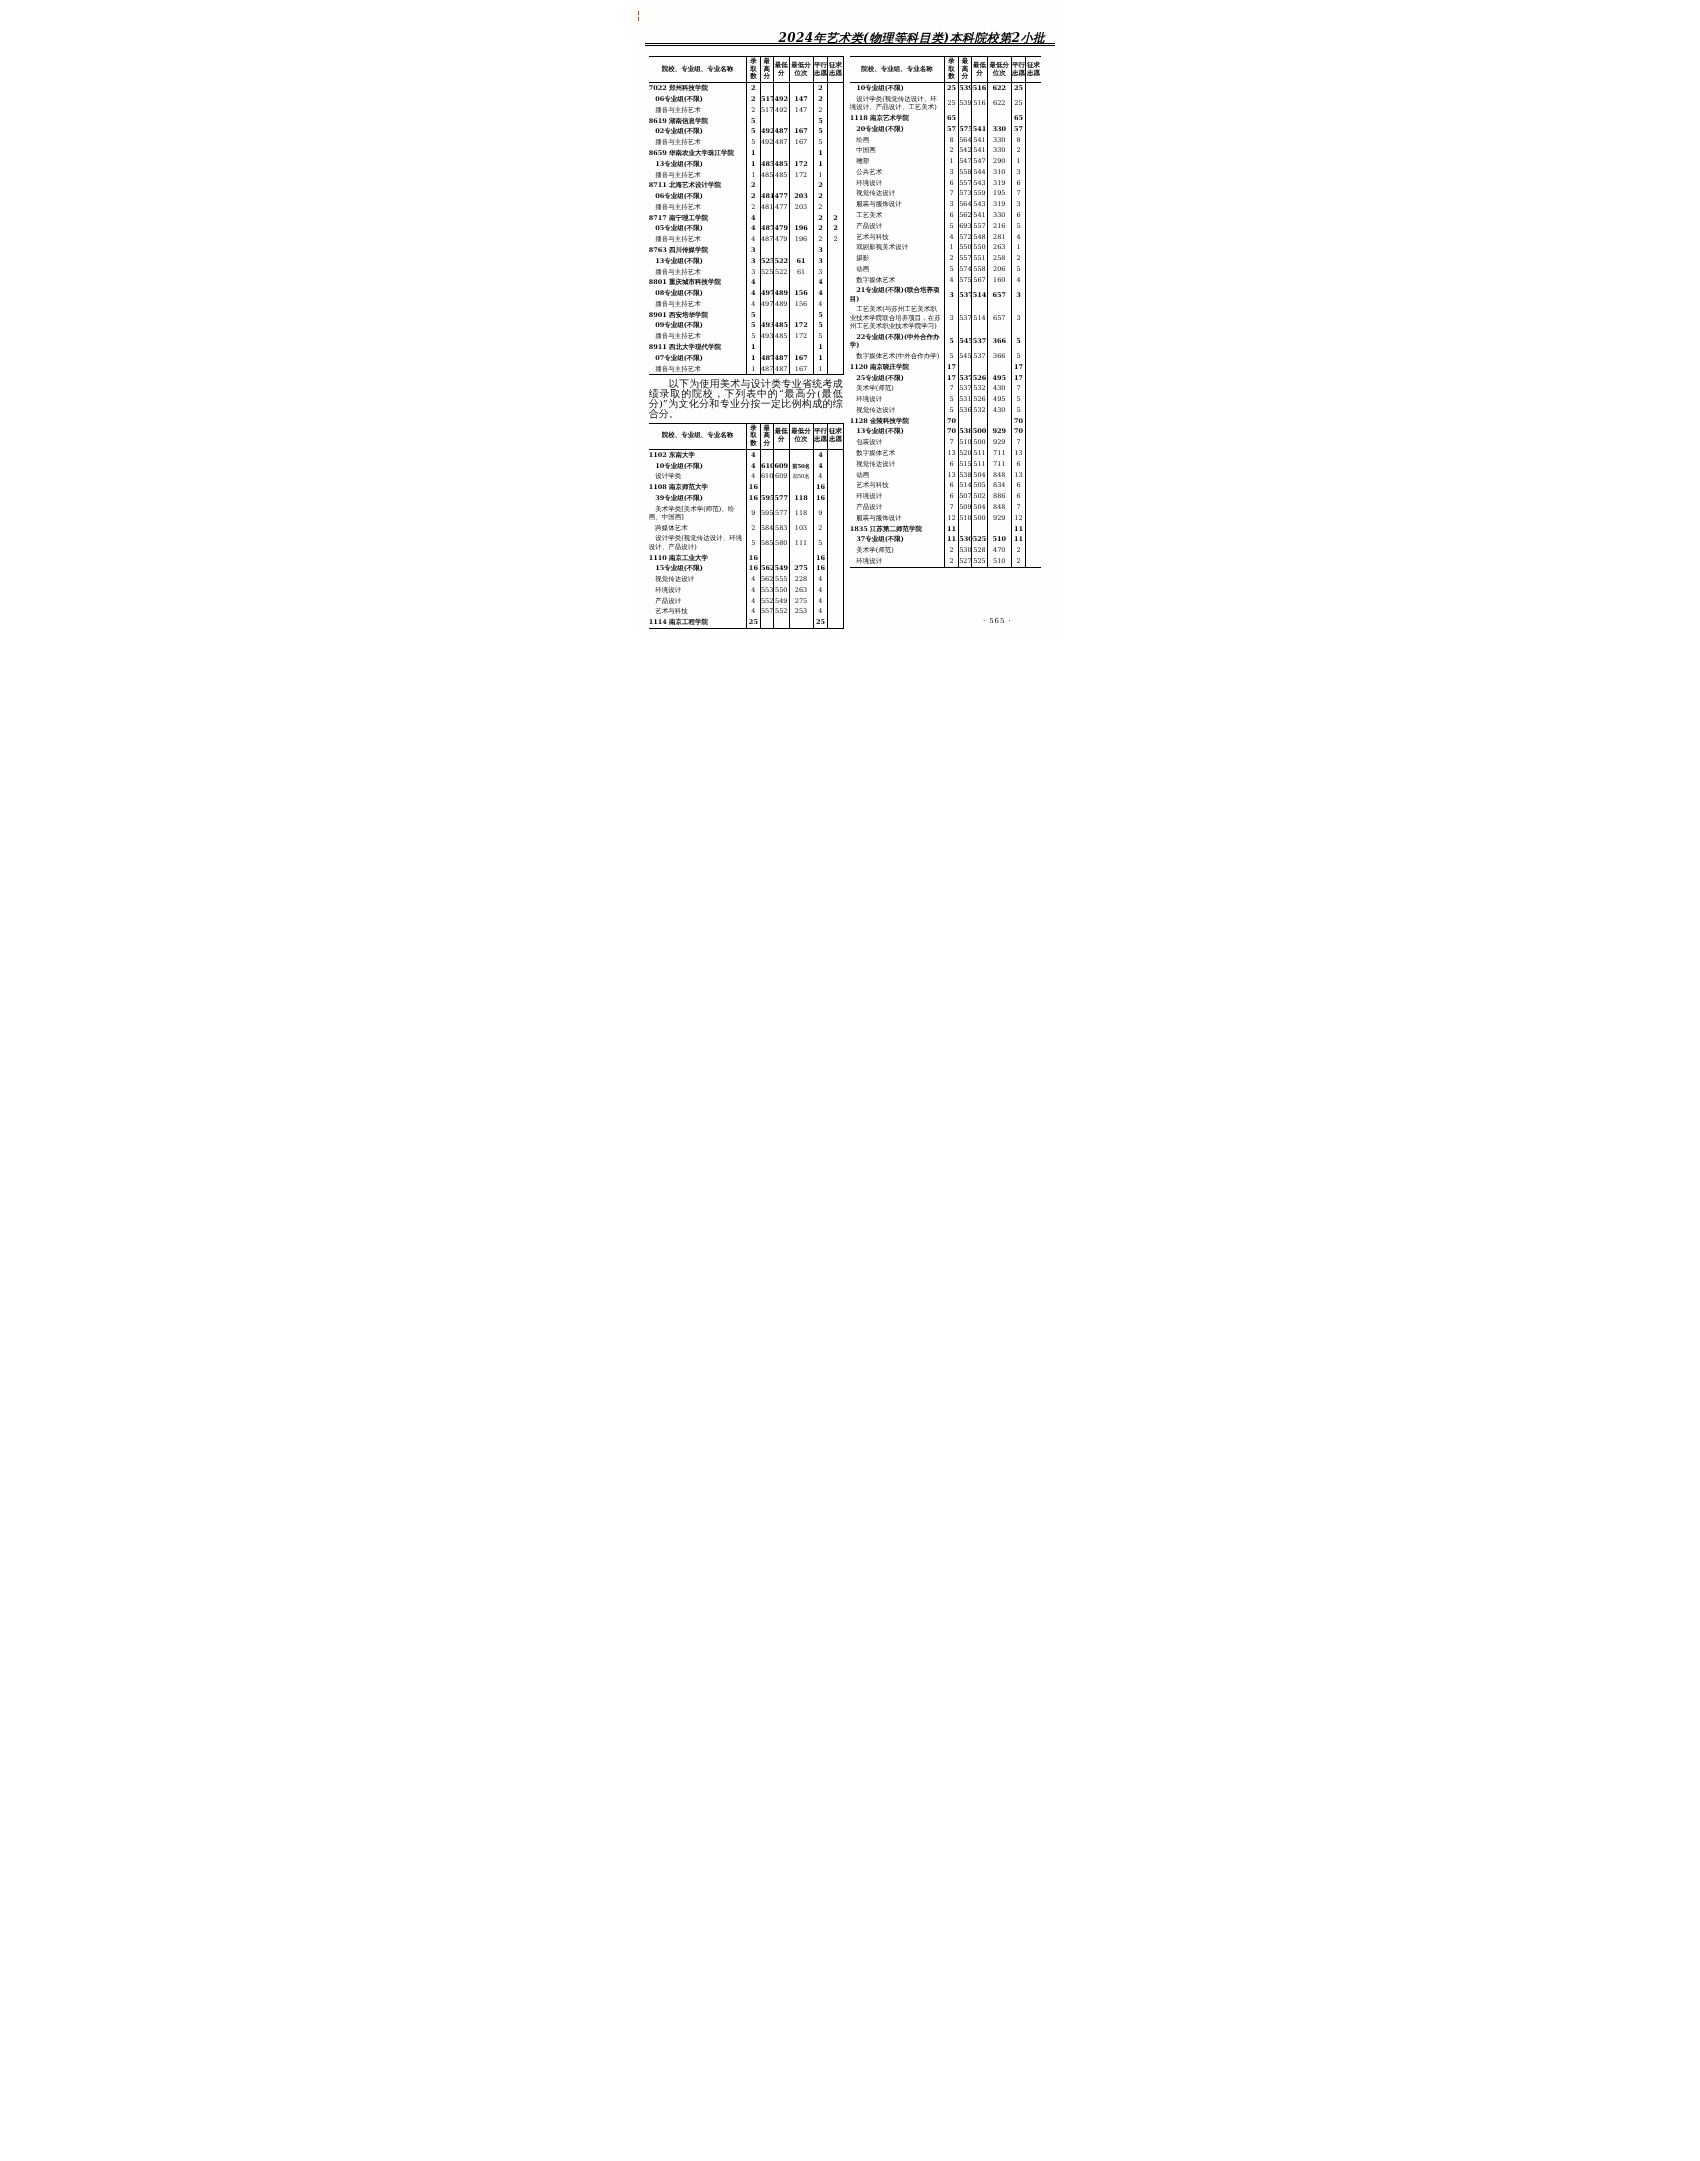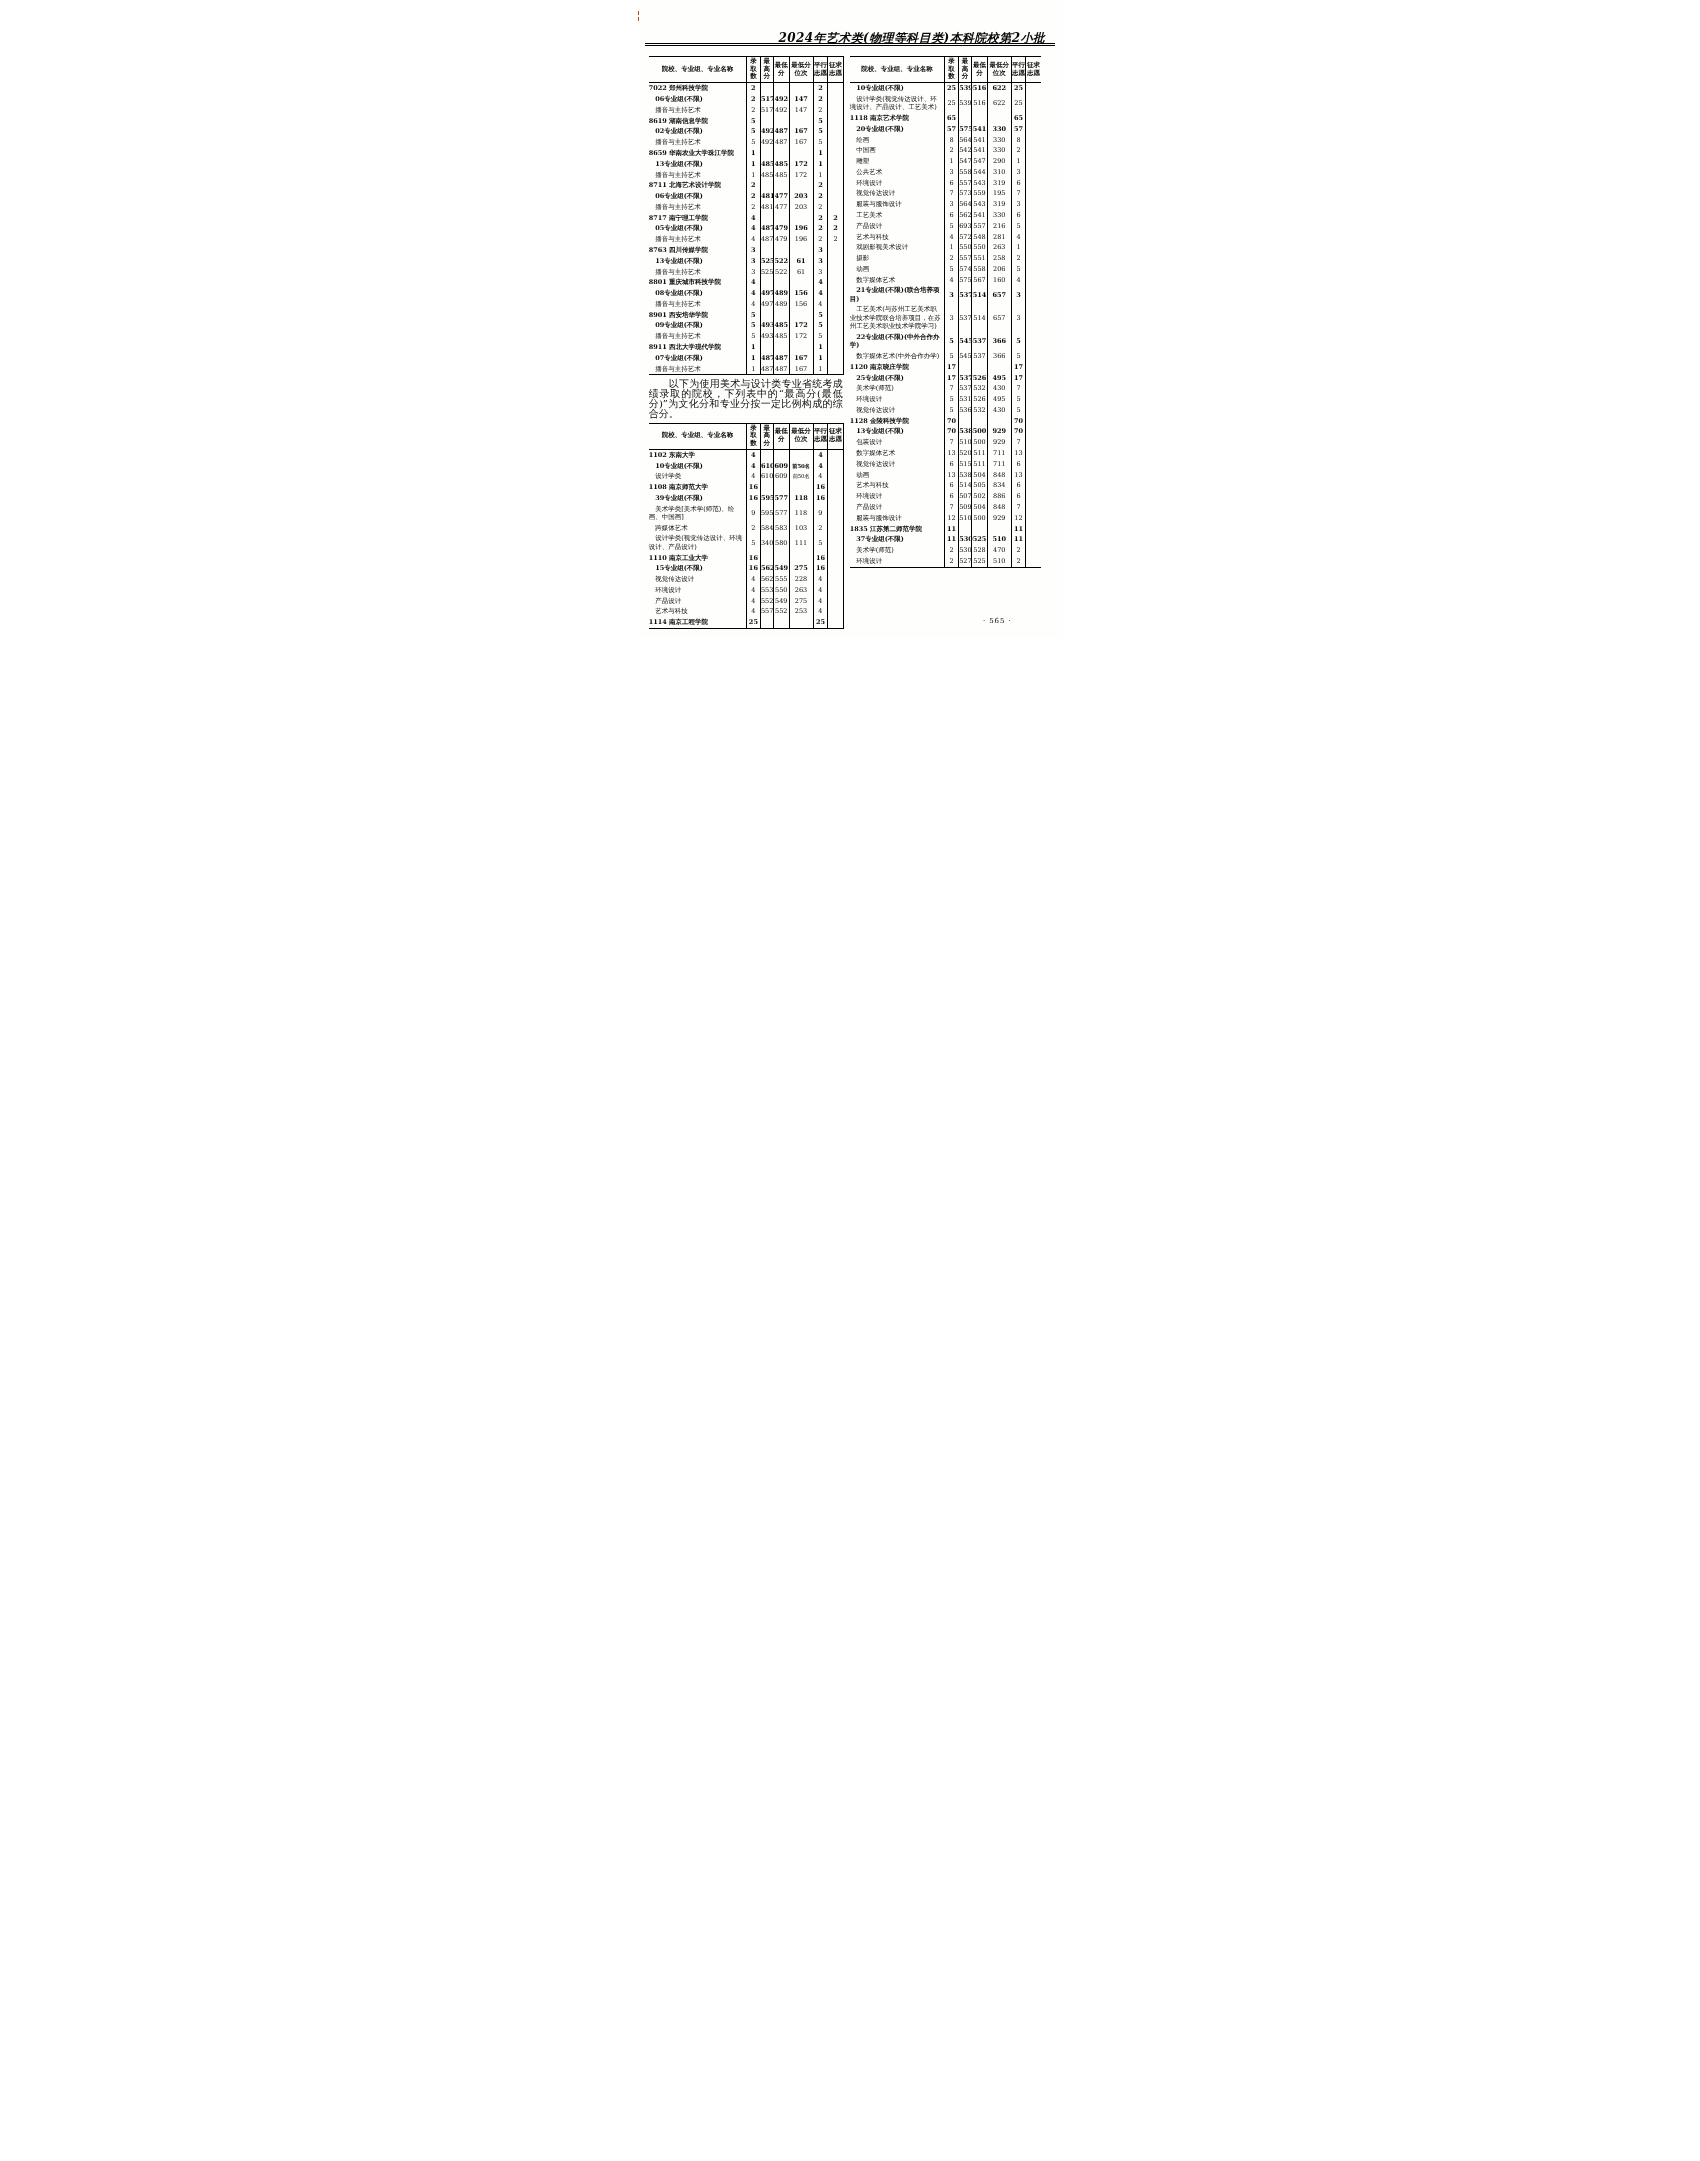--- a/index.html
+++ b/index.html
@@ -531,21 +531,21 @@
               <td class="cell-min num">583</td>
               <td class="cell-rank num">103</td>
               <td class="cell-par num">2</td>
               <td class="cell-sol num"></td>
             </tr>
             <tr class="major">
               <td class="cell-name name">
                 <span class="txt">设计学类(视觉传达设计、环境设计、产品设计)</span>
               </td>
               <td class="cell-count num">5</td>
-              <td class="cell-max num">340</td>
+              <td class="cell-max num">585</td>
               <td class="cell-min num">580</td>
               <td class="cell-rank num">111</td>
               <td class="cell-par num">5</td>
               <td class="cell-sol num"></td>
             </tr>
             <tr class="college">
               <td class="cell-name name">
                 <span class="txt">1110 南京工业大学</span>
               </td>
               <td class="cell-count num">16</td>

